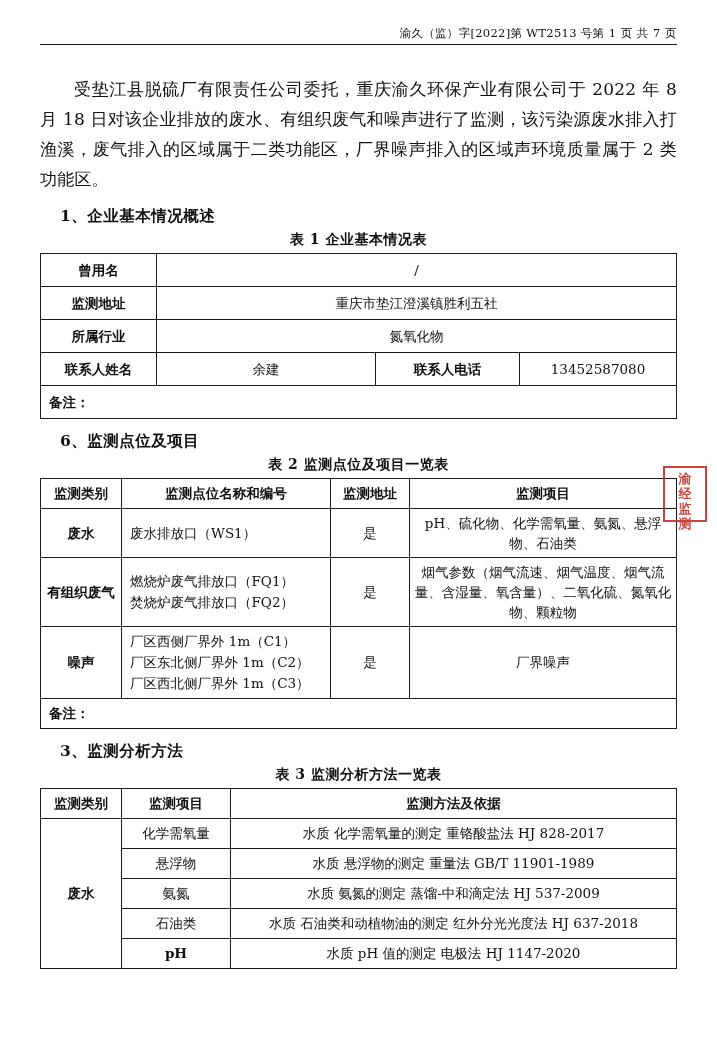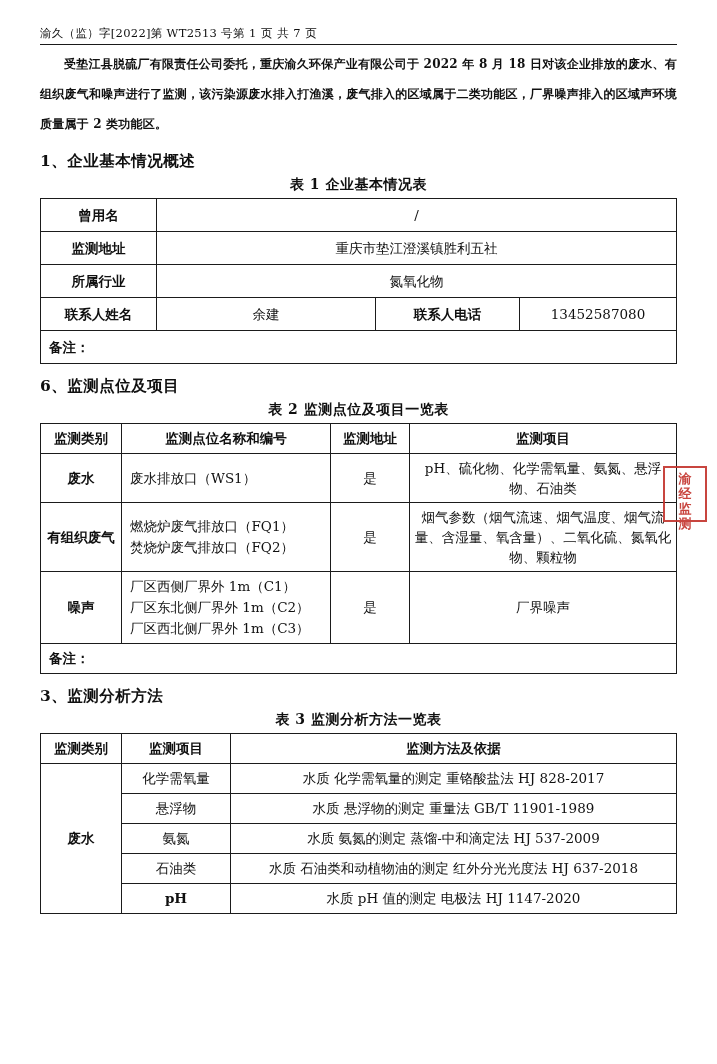--- a/index.html
+++ b/index.html
@@ -18,49 +18,49 @@
   .page {
     position: relative;
     width: 717px;
     height: 1064px;
     box-sizing: border-box;
     padding: 26px 40px 0 40px;
   }
   
   .header {
     display: flex;
-    justify-content: flex-start;
+    justify-content: flex-end;
     align-items: flex-end;
     font-size: 11.5px;
     padding-bottom: 3px;
     border-bottom: 1.2px solid #1a1a1a;
   }
   .header .left {
     letter-spacing: 0.3px;
   }
   .header .right {
     letter-spacing: 0.5px;
   }
   
   .intro {
-    margin-top: 4px;
-    font-size: 12px;
+    margin-top: 29px;
+    font-size: 17px;
     line-height: 30px;
     text-align: justify;
     text-indent: 2em;
     letter-spacing: 0.2px;
-    font-weight: bold;
   }
   
   .sec-title {
     font-size: 15.5px;
     font-weight: bold;
     margin-top: 12px;
     margin-bottom: 2px;
     letter-spacing: 0.5px;
+    margin-left: 20px;
   }
   .tbl-caption {
     text-align: center;
     font-size: 14px;
     font-weight: bold;
     margin: 4px 0 4px 0;
     letter-spacing: 0.5px;
   }
   
   table {

